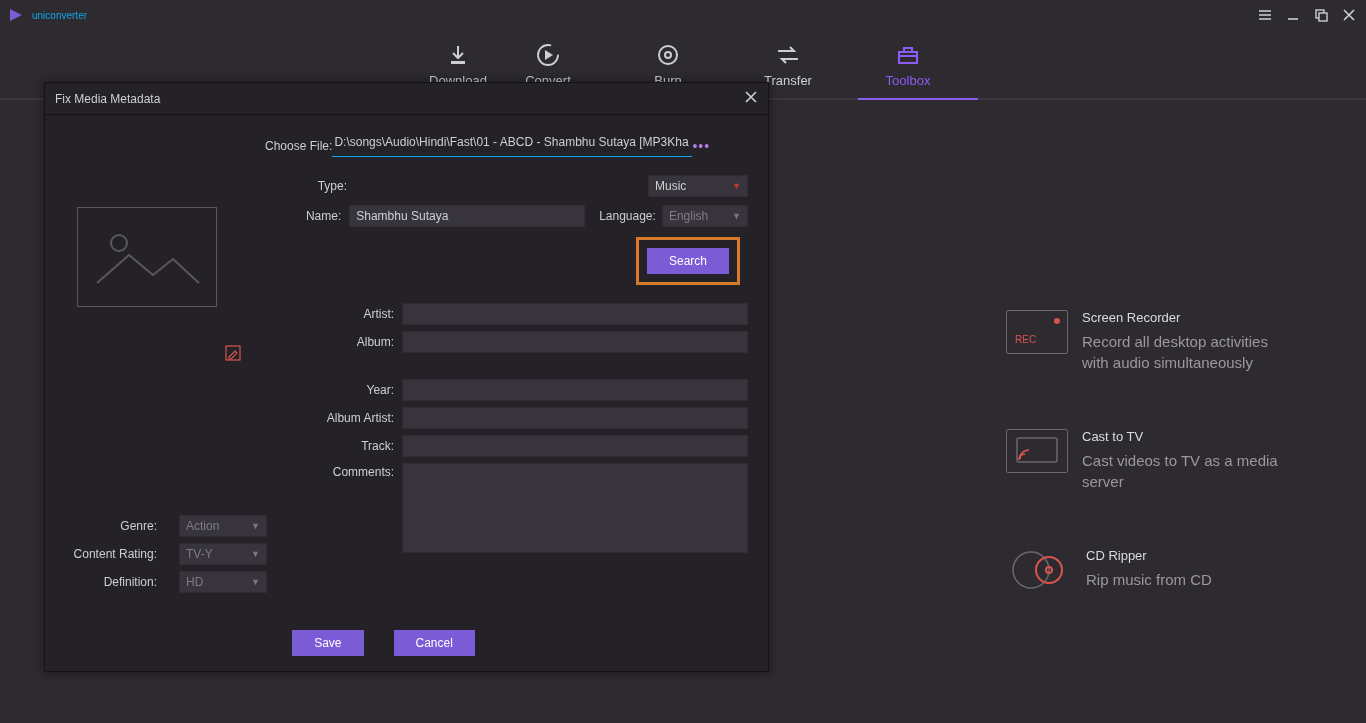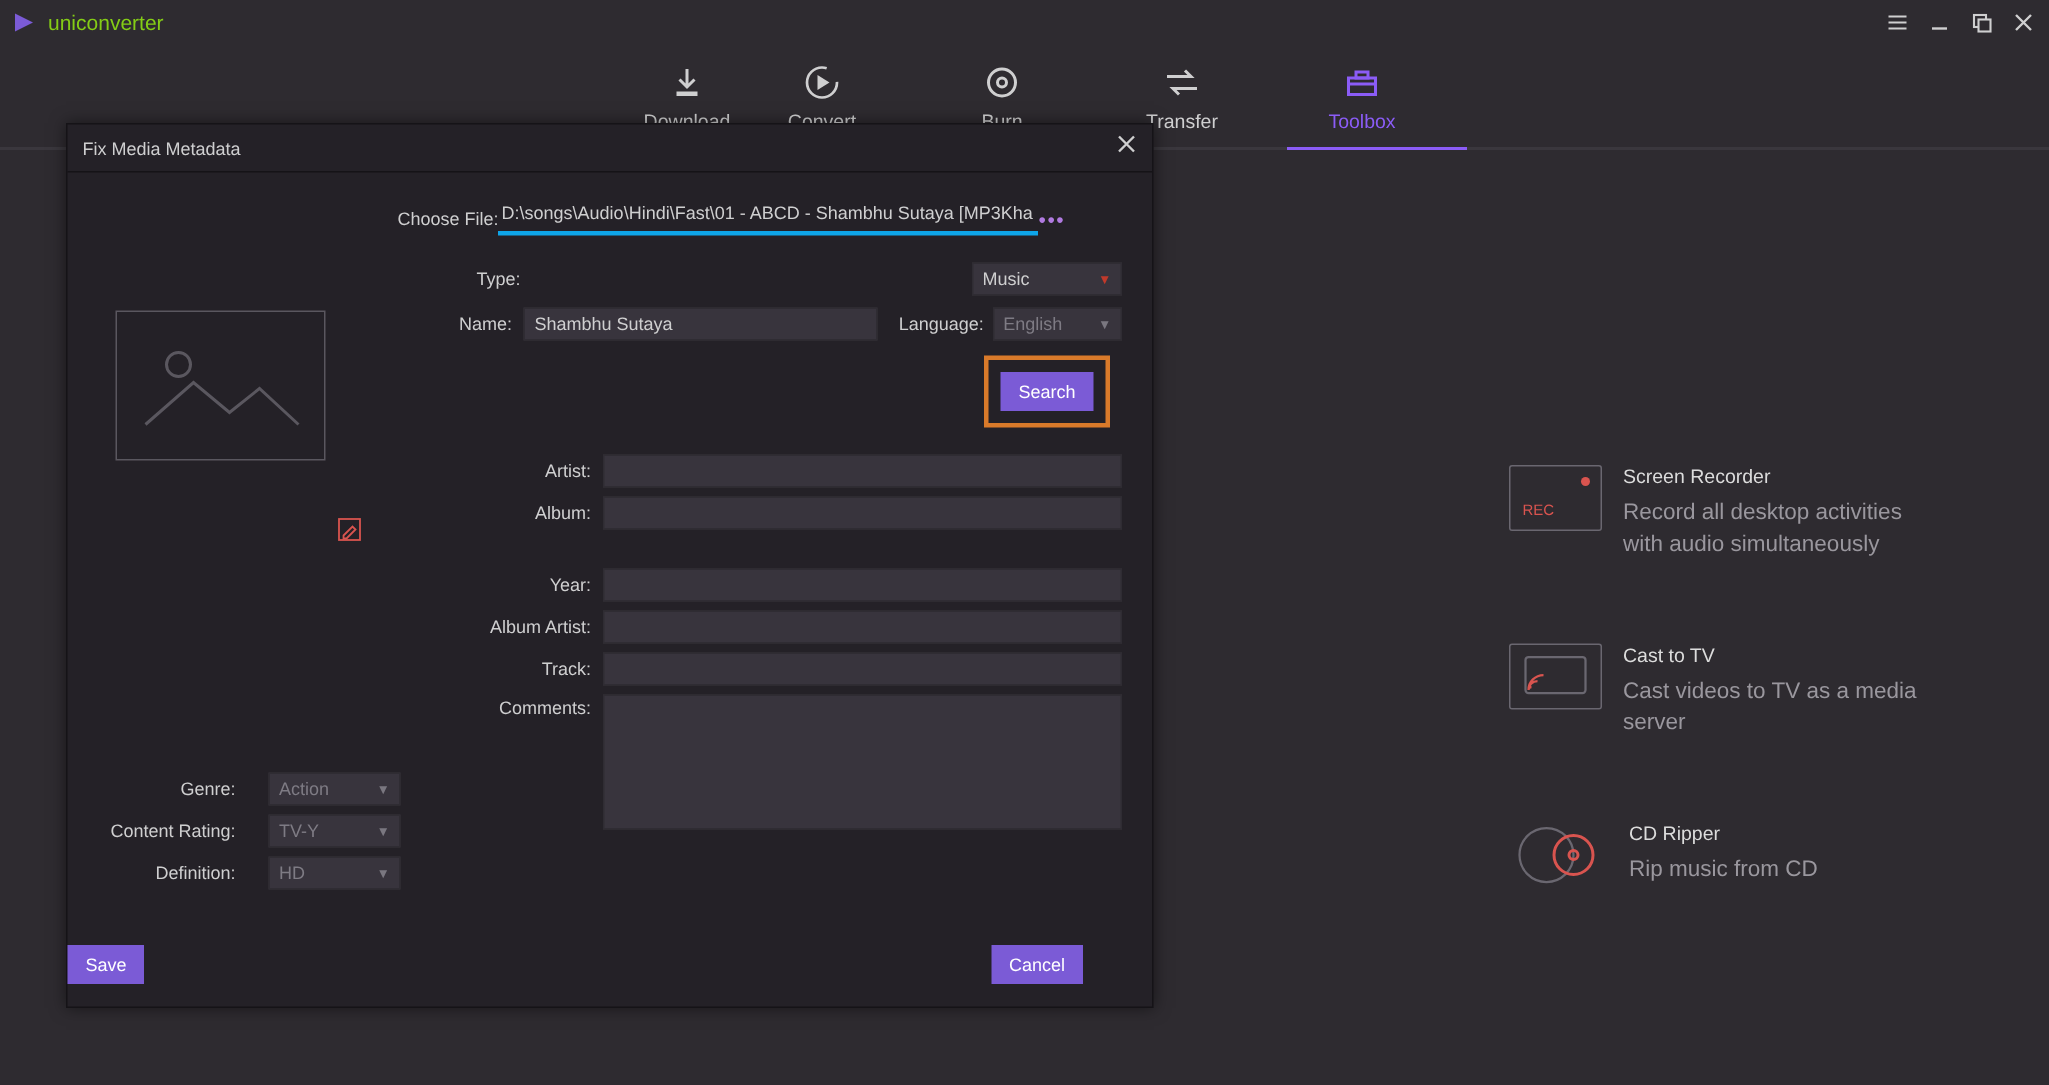--- a/index.html
+++ b/index.html
@@ -2,21 +2,21 @@
 <html><head>
 <meta charset="utf-8">
 <style>
   * { box-sizing: border-box; margin: 0; padding: 0; font-family: "Segoe UI", Arial, sans-serif; }
   html, body { width: 1366px; height: 723px; background: #2e2b30; color: #cfcfd0; overflow: hidden; }
 
   
   .titlebar { height: 30px; display: flex; align-items: center; justify-content: space-between; padding: 0 8px; }
   .titlebar-left { display:flex; align-items:center; gap: 8px; }
   .app-logo svg { display:block; }
-  .app-title { font-size: 14px; color: #84cc16; }
+  .app-title { font-size: 10px; color: #0ea5e9; }
   .titlebar-right { display:flex; align-items:center; gap: 10px; }
   .win-btn { width: 18px; height: 18px; display:flex; align-items:center; justify-content:center; cursor:pointer; color:#cfcfd0; }
   .win-btn svg { display:block; }
 
   
   .tabs { height: 70px; display:flex; justify-content:center; align-items:flex-end; border-bottom: 2px solid #3a373d; position:relative; }
   .tab { width: 120px; display:flex; flex-direction:column; align-items:center; gap:6px; padding-bottom:10px; cursor:pointer; color:#cfcfd0; }
   .tab.active { color:#8b5cf6; }
   .tab-icon { height: 24px; display:flex; align-items:center; justify-content:center; }
   .tab-label { font-size: 13px; }
@@ -33,21 +33,21 @@
 
   
   .dialog { position:absolute; left:44px; top:82px; width:725px; height:590px; background:#242127; border:1px solid #151317; box-shadow:0 0 10px rgba(0,0,0,.5); }
   .dialog-header { height:32px; display:flex; align-items:center; justify-content:space-between; padding:0 10px; border-bottom:1px solid #151317; }
   .dialog-title { font-size:12px; color:#cfcfd0; }
   .dialog-close { cursor:pointer; color:#cfcfd0; }
   .dialog-body { position:relative; padding: 20px 20px 10px 20px; height: 500px; }
 
   .choose-row { display:flex; align-items:center; gap:0; margin-left: 200px; margin-bottom: 18px; }
   .choose-label { font-size:12px; color:#cfcfd0; }
-  .file-path { width: 360px; height:22px; background:transparent; border:none; border-bottom:3px solid #0ea5e9; color:#cfcfd0; font-size:12px; padding: 0 2px; overflow:hidden; white-space:nowrap; text-overflow:ellipsis; }
+  .file-path { width: 360px; height:22px; background:transparent; border:none; border-bottom:1px solid #0ea5e9; color:#cfcfd0; font-size:12px; padding: 0 2px; overflow:hidden; white-space:nowrap; text-overflow:ellipsis; }
   .dots { color:#b07ae0; font-size:14px; cursor:pointer; letter-spacing:1px; }
 
   .left-panel { position:absolute; left:12px; top: 72px; width: 200px; }
   .thumb { width: 140px; height: 100px; border:1px solid #5a575f; margin: 20px 0 0 20px; display:flex; align-items:center; justify-content:center; position:relative; }
   .edit-thumb { position:absolute; left:180px; top: 230px; cursor:pointer; }
 
   .form-row { display:flex; align-items:center; margin-bottom: 8px; justify-content: space-between; }
   .form-col { position:absolute; left: 226px; top: 60px; right: 20px; }
   .flabel { width: 84px; text-align:right; font-size:12px; color:#cfcfd0; padding-right:8px; }
   .fselect, .finput, .ftext {
@@ -57,34 +57,34 @@
   .fselect { width:100px; display:flex; align-items:center; justify-content:space-between; cursor:pointer; }
   .fselect .tri { color:#c0392b; font-size:9px; }
   .fselect.grey .tri { color:#7a7780; }
   .finput { width: 254px; }
   .finput.long { width: 370px; }
   .lang-label { font-size:12px; margin-left: 14px; margin-right:6px; }
   .lang-sel { width:92px; }
 
   .search-wrap { margin: 10px 0 18px 0; display:flex; justify-content:flex-end; padding-right: 8px; }
   .search-frame { border:3px solid #d97a2a; padding: 8px 8px; }
-  .btn { background:#7b5bd6; color:#fff; border:none; font-size:12px; height:26px; padding: 0 12px; cursor:pointer; }
+  .btn { background:#7b5bd6; color:#fff; border:none; font-size:12px; height:26px; padding: 0 22px; cursor:pointer; }
 
   .meta-rows .form-row { margin-bottom:6px; }
   .meta-rows .flabel { width:140px; }
   .meta-rows .finput { width: 370px; }
   .ftextarea { width:370px; height:90px; background:#38343d; border:1px solid #2f2c33; color:#cfcfd0; font-size:12px; padding:4px 6px; resize:none; }
 
   .left-lower { position:absolute; left:12px; top: 400px; width: 210px; }
   .left-lower .form-row { margin-bottom:6px; }
   .left-lower .flabel { width:108px; }
   .left-lower .finput { width: 88px; }
   .left-lower .fselect { width:88px; }
 
-  .dialog-footer { height:56px; display:flex; align-items:center; justify-content:space-between; gap: 30px; padding-right: 46px; }
+  .dialog-footer { height:56px; display:flex; align-items:center; justify-content:center; gap: 30px; padding-right: 46px; }
 </style>
 </head>
 <body>
 
 <div class="titlebar">
   <div class="titlebar-left">
     <span class="app-logo">
       <svg width="16" height="16" viewBox="0 0 16 16">
           <polygon points="2,2 14,8 2,14" fill="#7b5bd6"></polygon>
         </svg>

